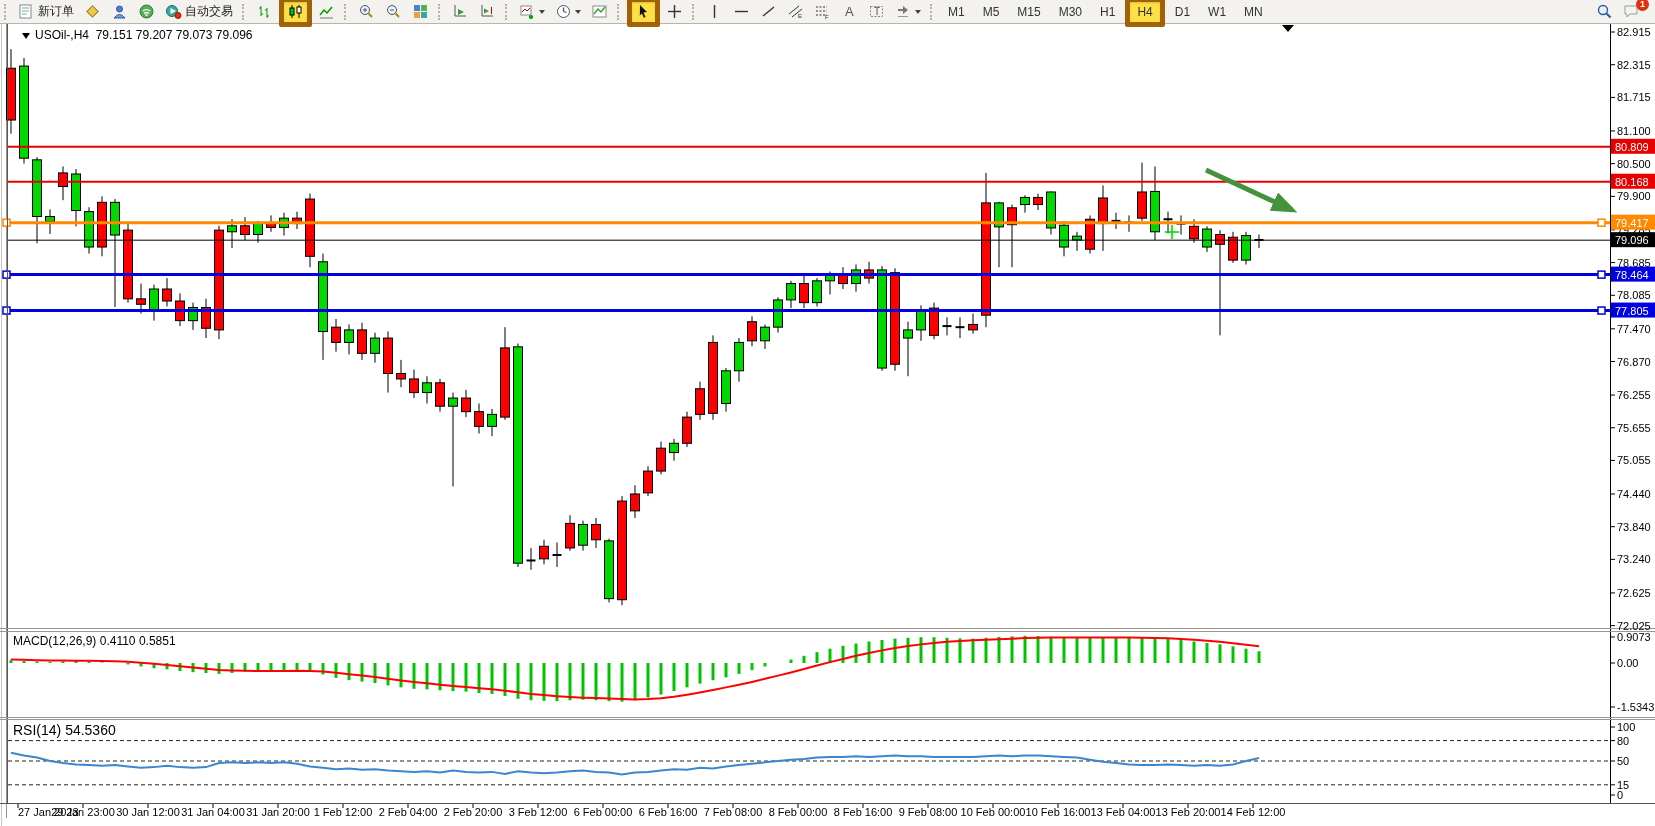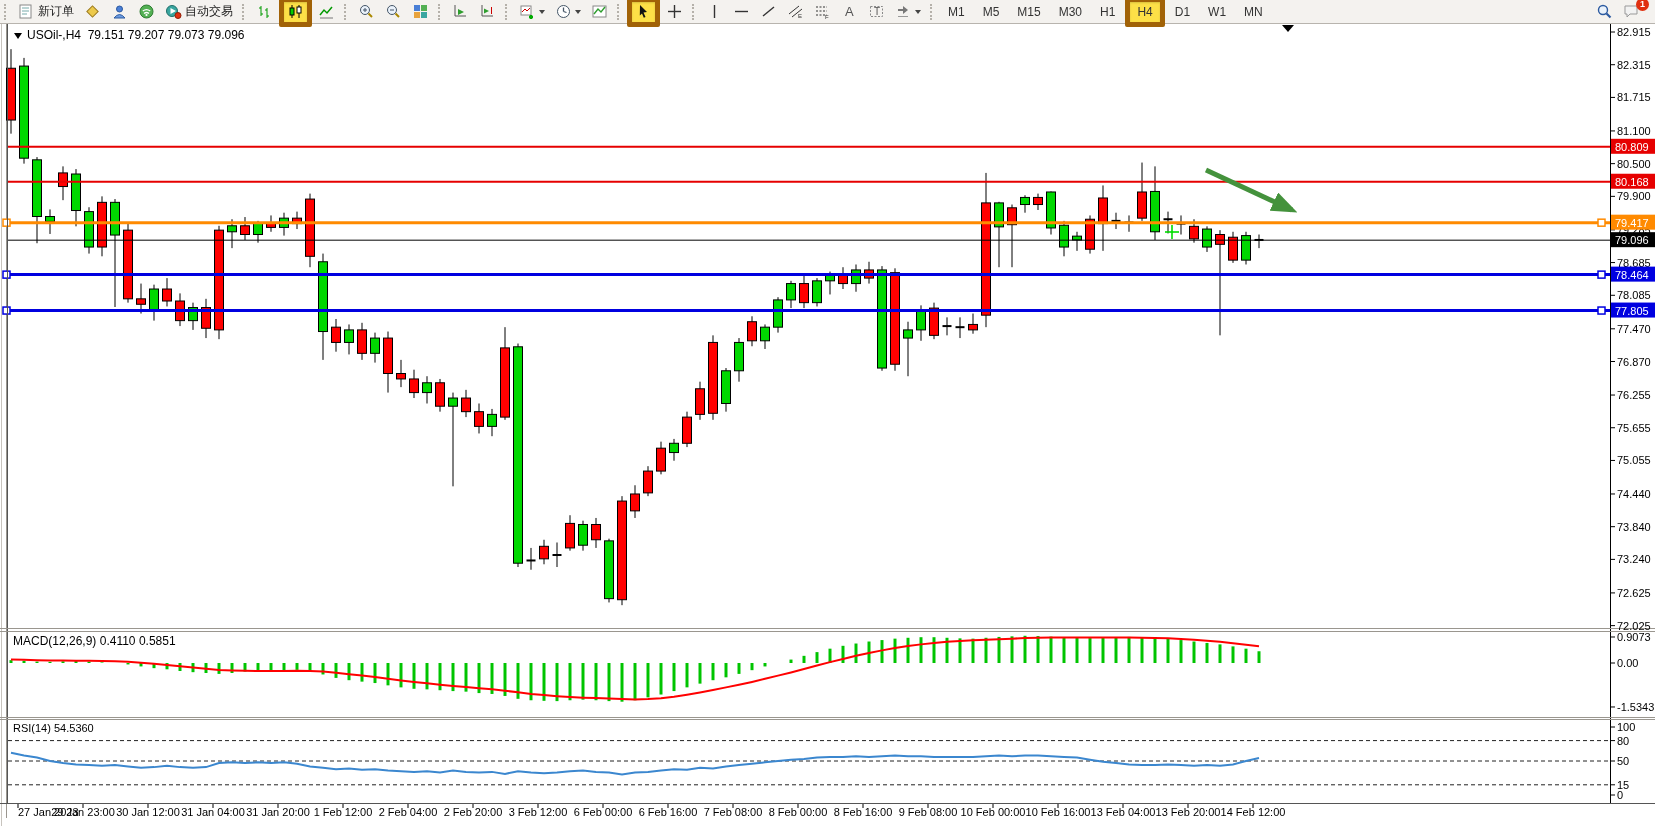--- a/index.html
+++ b/index.html
@@ -16,23 +16,23 @@
   .tb-btn .caret{width:0;height:0;border-left:3px solid transparent;border-right:3px solid transparent;
     border-top:4px solid #444;margin-left:3px;}
   .tf .tfl{font-size:12px;color:#333;padding:0 4px;}
   #tb-right{margin-left:auto;display:flex;align-items:center;margin-right:10px;}
   .badge{position:absolute;top:-4px;right:-6px;background:#e03010;color:#fff;border-radius:50%;
     width:13px;height:13px;font-size:9px;line-height:13px;text-align:center;font-weight:bold;}
   .rel{position:relative;}
   
   #chart-wrap{position:absolute;left:0;top:0;width:1655px;height:826px;}
   .ovl{position:absolute;font-size:12px;color:#000;z-index:5;pointer-events:none;}
-  #chart-title{left:14px;top:28px;}
+  #chart-title{left:22px;top:28px;}
   #macd-label{left:13px;top:634px;font-size:12px;}
-  #rsi-label{left:13px;top:722px;font-size:11px;}
+  #rsi-label{left:13px;top:722px;font-size:14px;}
   .tri{display:inline-block;width:0;height:0;border-left:4px solid transparent;border-right:4px solid transparent;
     border-top:6px solid #000;margin-right:5px;vertical-align:middle;}
   svg text{font-family:"Liberation Sans",sans-serif;}
 </style>
 </head>
 <body>
 
 <div id="chart-wrap">
   <svg id="cv" width="1655" height="826" viewBox="0 0 1655 826">
       <g>

